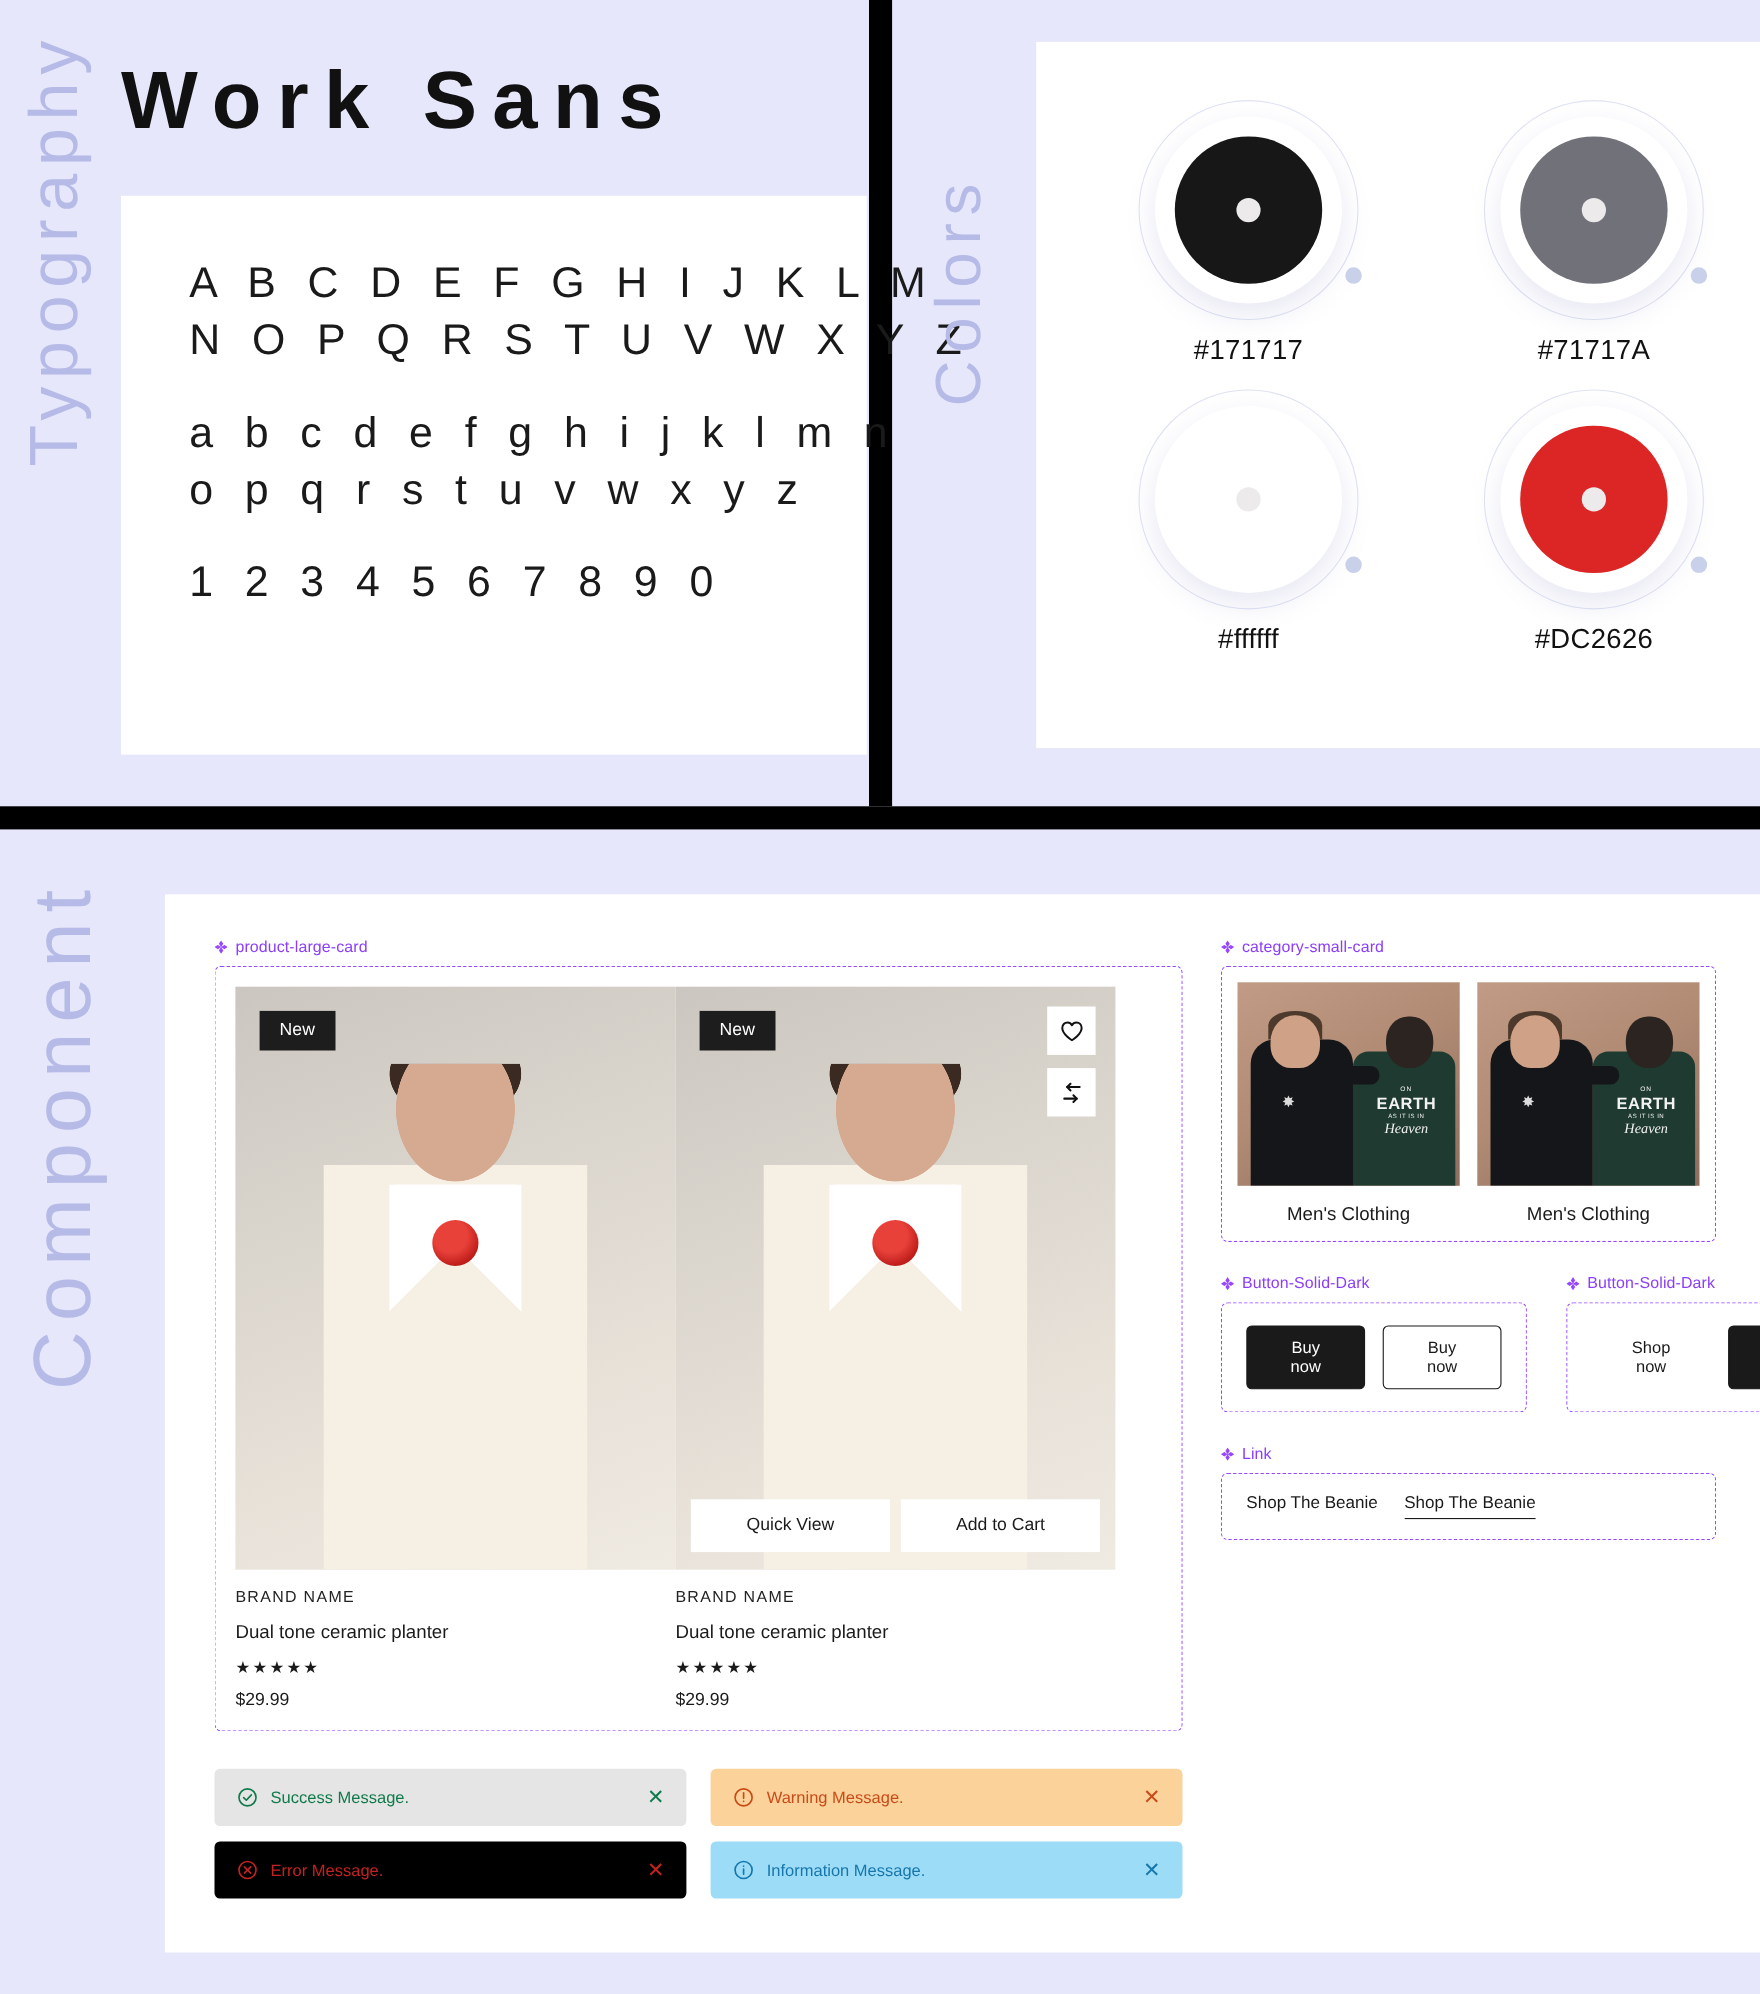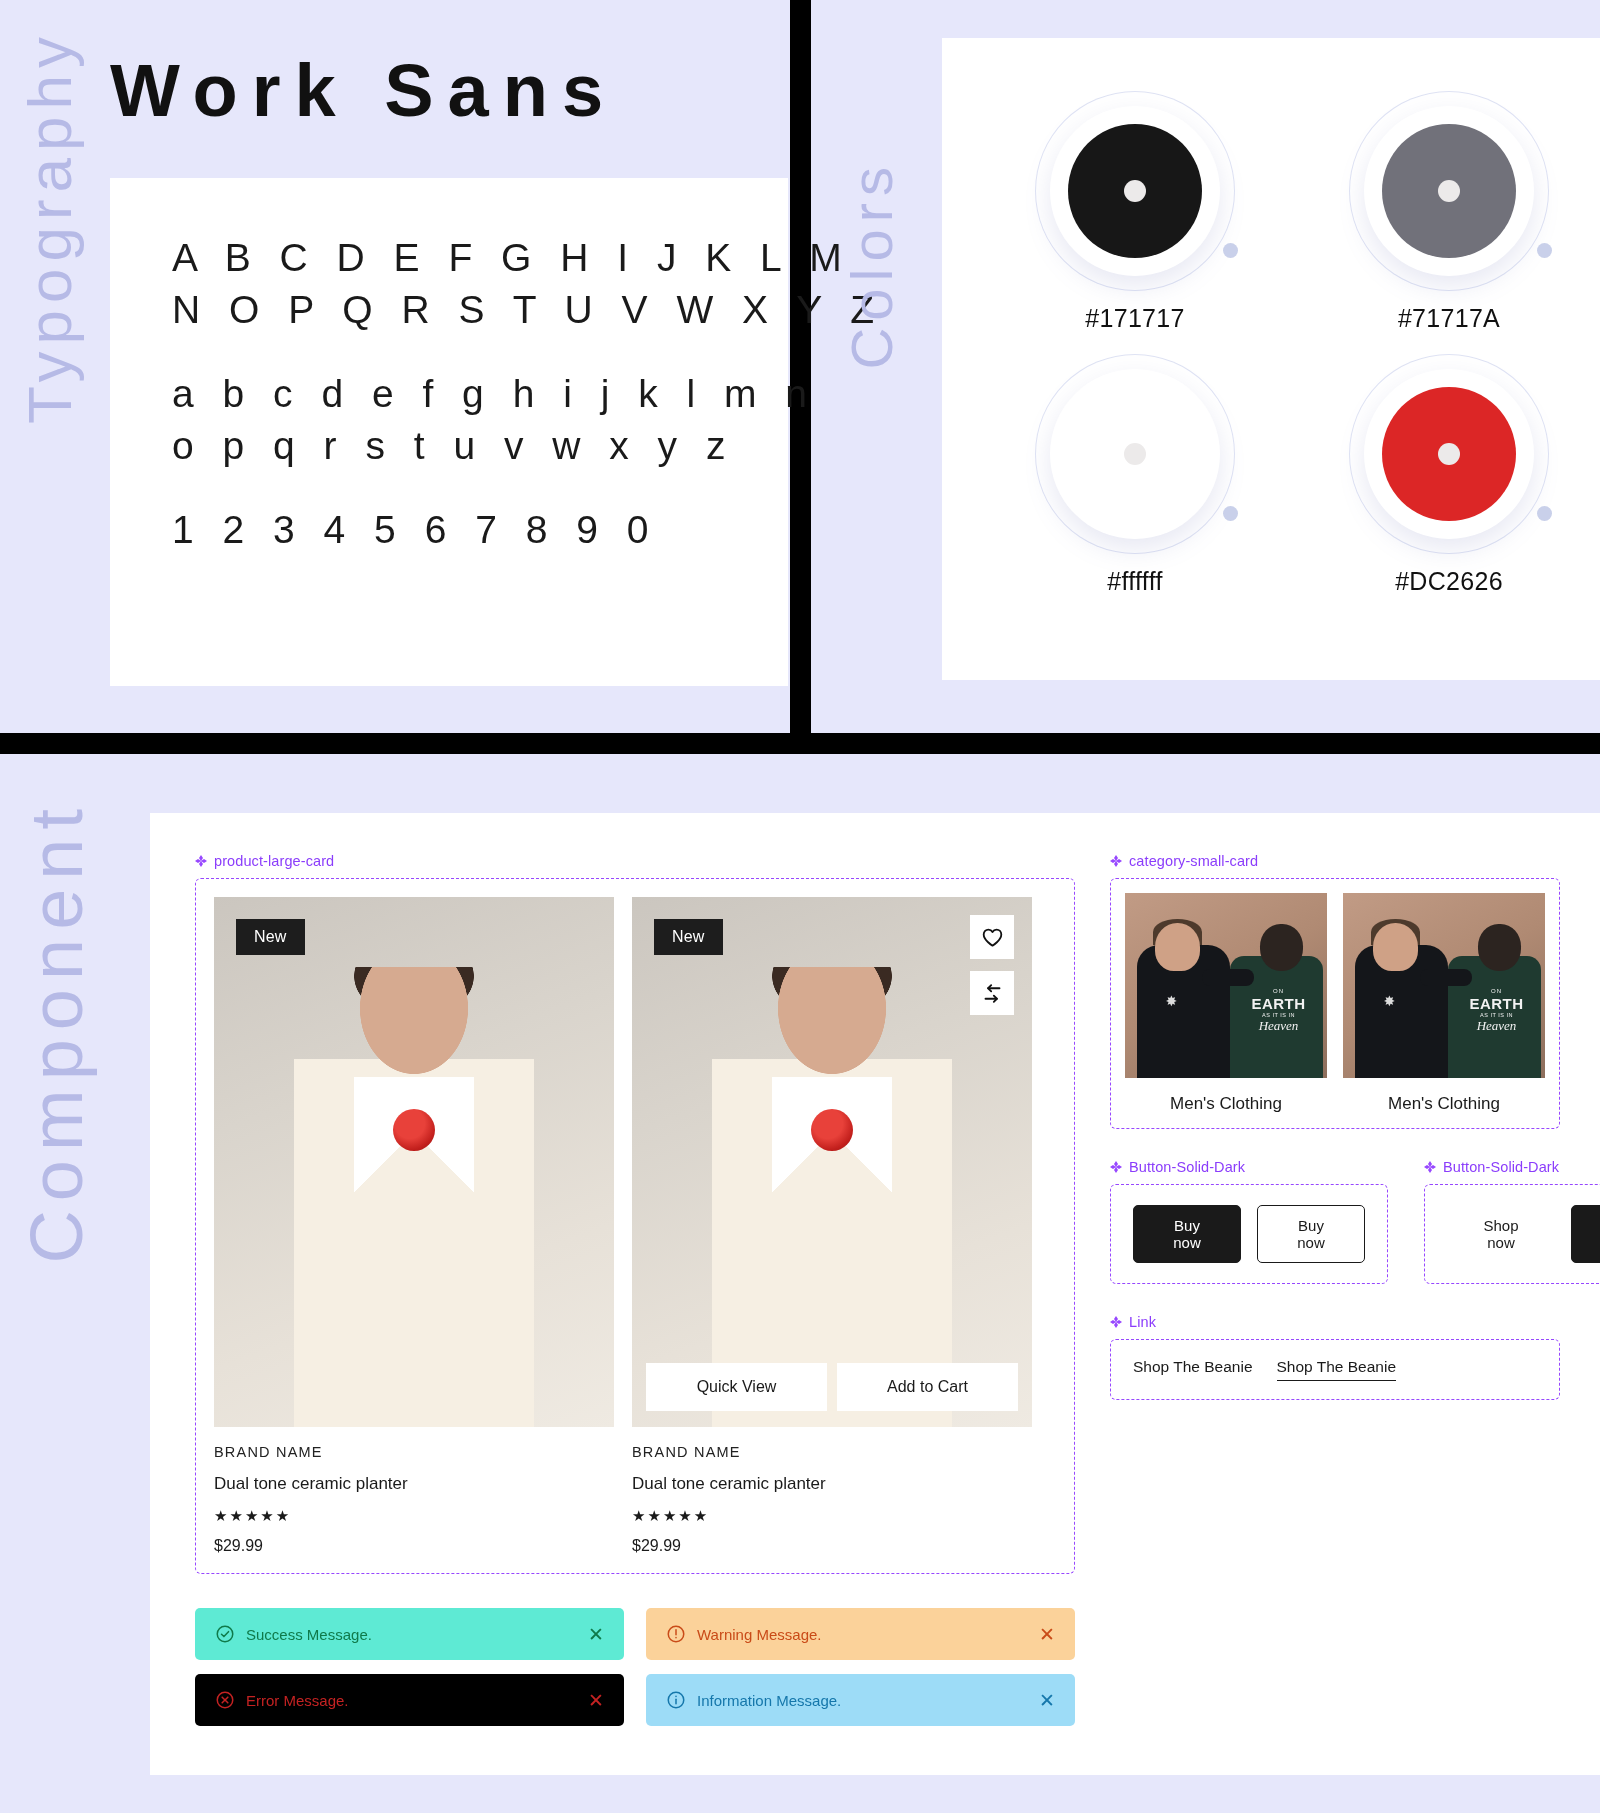--- a/index.html
+++ b/index.html
@@ -105,21 +105,21 @@
     margin-bottom: 9px; white-space: nowrap;
   }
   .comp-tag .diamond-icon { flex: 0 0 auto; }
   .dashed {
     border: 1.6px dashed #9747ff;
     border-radius: 6px;
   }
 
   
   .products-wrap { position: absolute; left: 45px; top: 40px; width: 880px; }
-  .products-box { padding: 18px; display: flex; gap: 18px; }
+  .products-box { padding: 18px; display: flex; }
   .pcard { width: 400px; }
   .pimg {
     position: relative; width: 400px; height: 530px;
     background: linear-gradient(160deg,#cbc6bf 0%,#d9d4cc 35%,#e7e1d8 70%,#efeae2 100%);
     overflow: hidden;
   }
   .pimg .fig {
     position: absolute; left: 50%; bottom: 0; transform: translateX(-50%);
     width: 240px; height: 460px;
     background:
@@ -376,21 +376,21 @@
           <div class="p-name">Dual tone ceramic planter</div>
           <div class="p-stars">★★★★★</div>
           <div class="p-price">$29.99</div>
         </div>
       </div>
 
     </div>
   </div>
 
   <div class="alerts" id="alerts-grid">
-      <div class="alert" style="background: #5eead4; color: rgb(15, 122, 74);">
+      <div class="alert" style="background: #e5e5e5; color: rgb(15, 122, 74);">
         <svg width="20" height="20" viewBox="0 0 24 24" fill="none" stroke="#0f7a4a" stroke-width="1.8" stroke-linecap="round" stroke-linejoin="round">
           <circle cx="12" cy="12" r="9.3"></circle>
           <path d="M7.8 12.3 L10.7 15.1 L16.2 9.2"></path>
         </svg>
         <span class="msg">Success Message.</span>
         <span class="x">✕</span>
       </div>
       <div class="alert" style="background: rgb(251, 210, 154); color: rgb(201, 75, 24);">
         <svg width="20" height="20" viewBox="0 0 24 24" fill="none" stroke="#c94b18" stroke-width="1.8" stroke-linecap="round" stroke-linejoin="round">
           <circle cx="12" cy="12" r="9.3"></circle>

